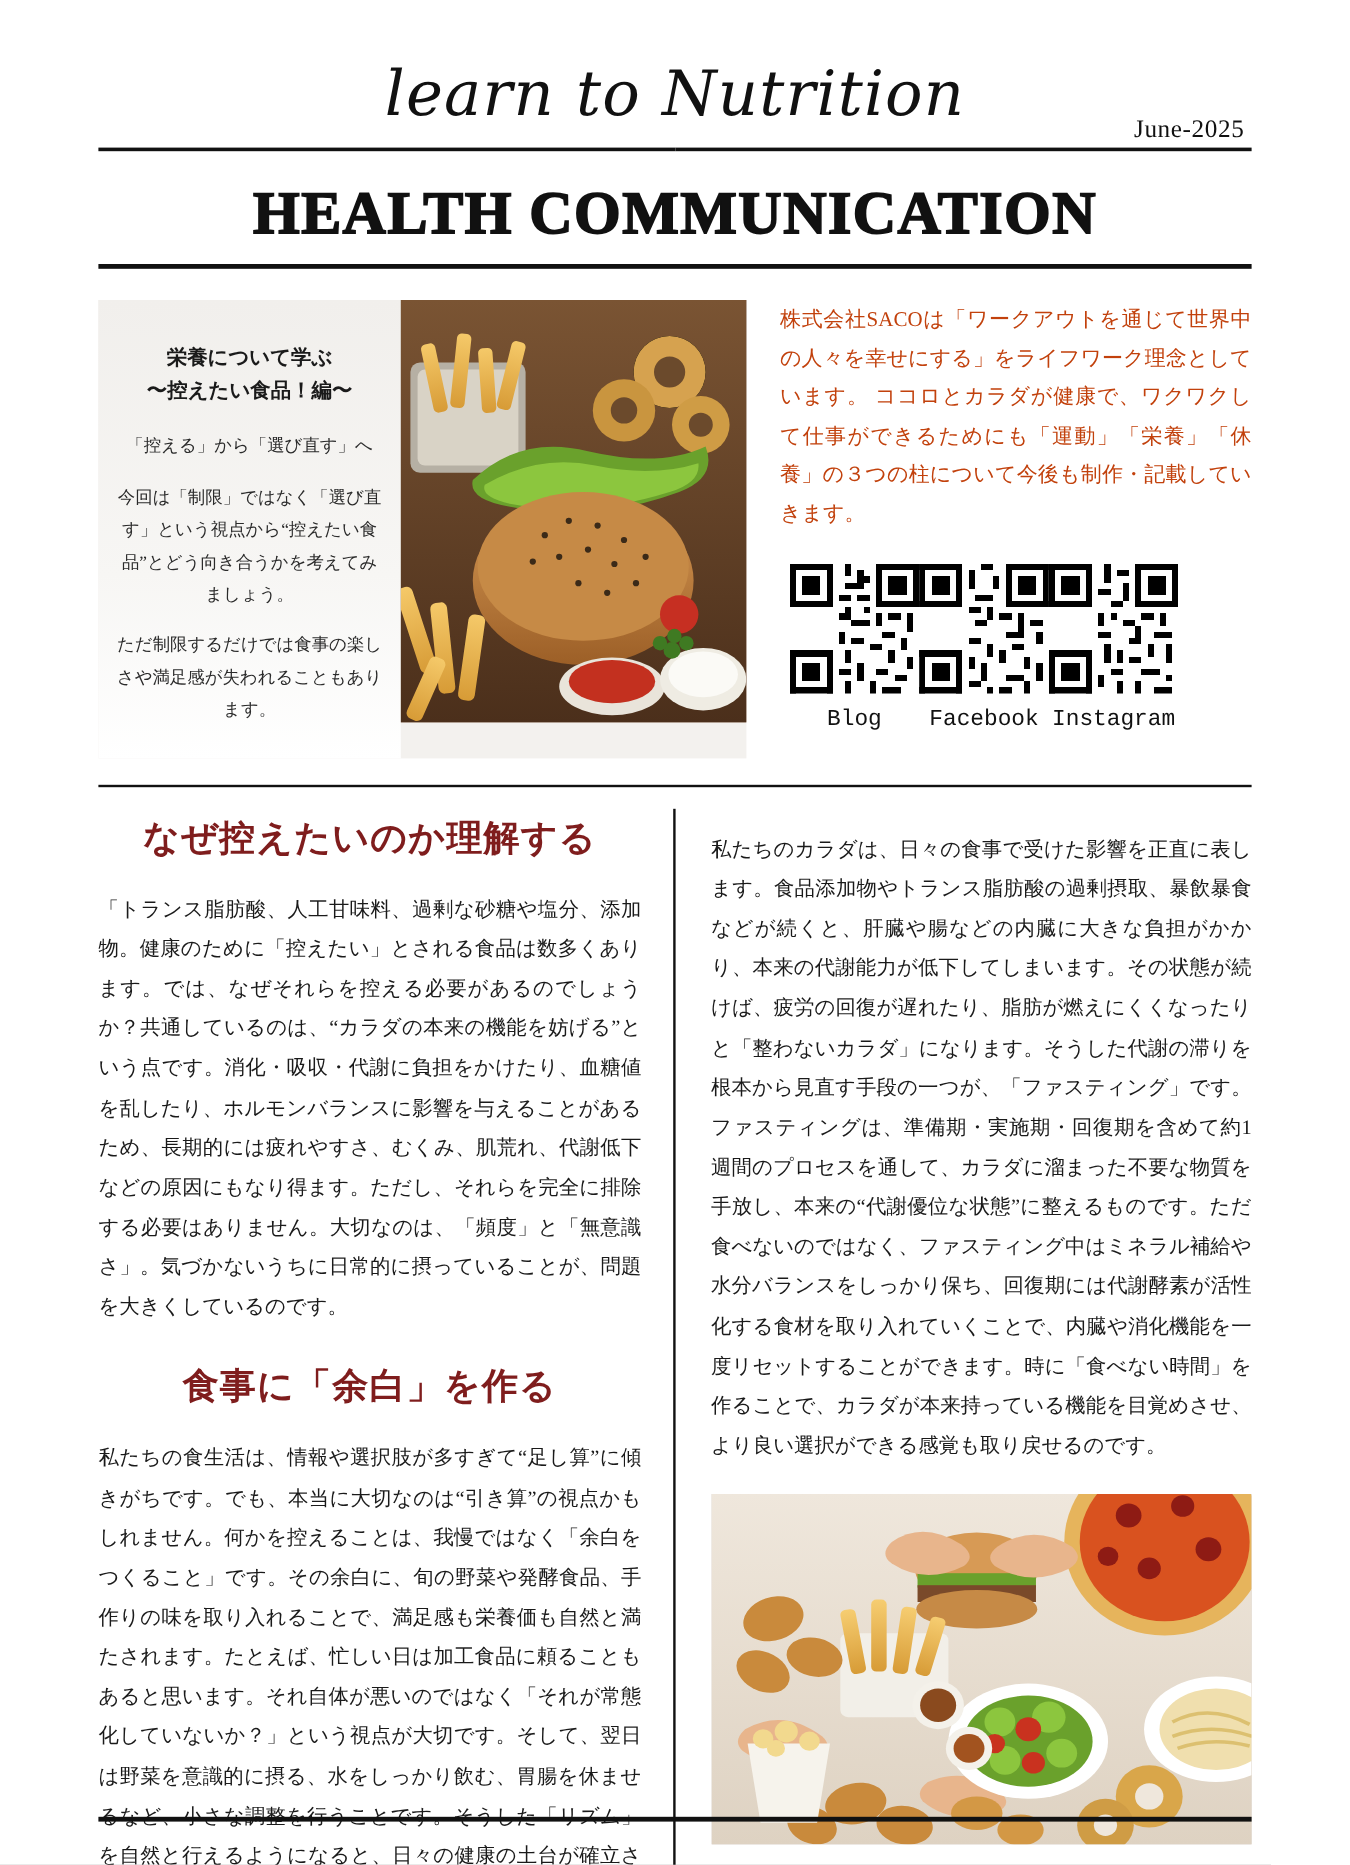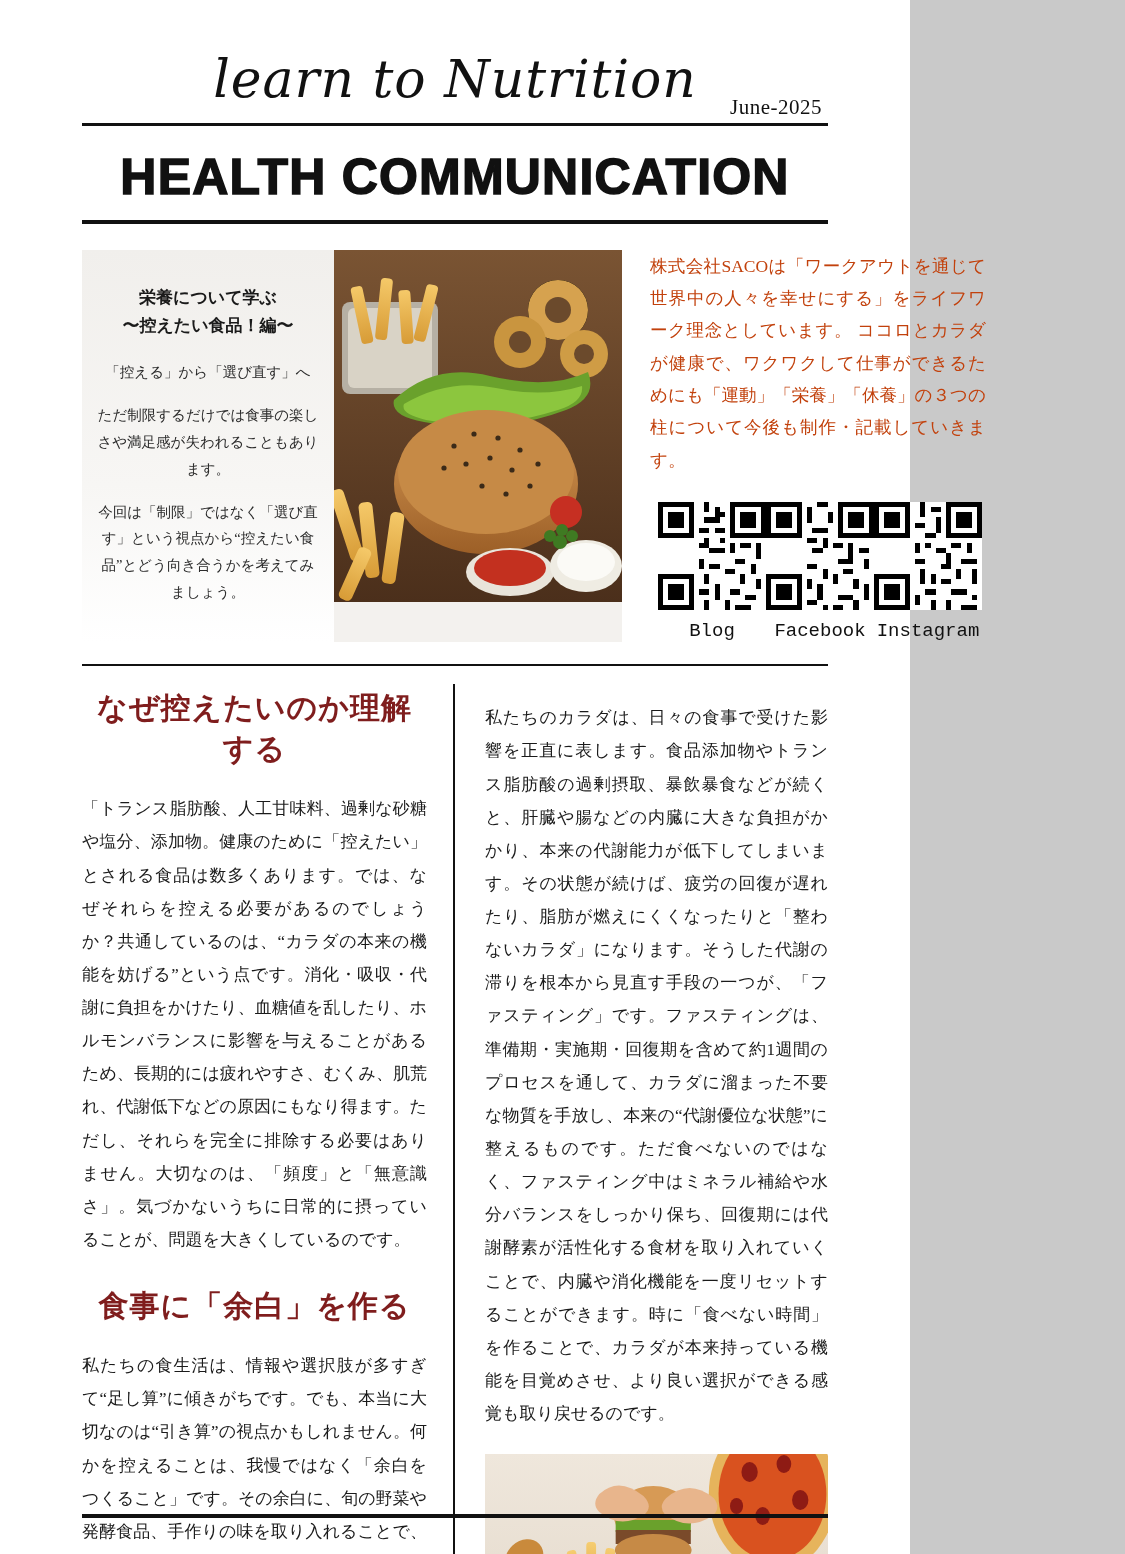--- a/index.html
+++ b/index.html
@@ -8,21 +8,21 @@
     background: #c9c9c9;
   }
   body {
     width: 1125px;
     height: 1554px;
     overflow: hidden;
     font-family: "Liberation Serif", "DejaVu Serif", serif;
   }
   .page {
     position: relative;
-    width: 910px;
+    width: 1125px;
     height: 1554px;
     background: #ffffff;
     box-sizing: border-box;
     padding: 0;
   }
   
   .masthead {
     padding-top: 52px;
     text-align: center;
   }
@@ -62,21 +62,21 @@
     color: #111;
     letter-spacing: 0.5px;
   }
   .banner {
     margin: 22px 82px 0 82px;
     text-align: center;
     border-bottom: 4px solid #111;
     padding-bottom: 14px;
   }
   .banner-title {
-    font-family: Liberation Sans, sans-serif;
+    font-family: Liberation Serif, serif;
     font-weight: bold;
     font-size: 50px;
     letter-spacing: 1.2px;
     color: #111;
     -webkit-text-stroke: 1.5px #111;
   }
   
   .top {
     display: flex;
     margin: 26px 82px 0 82px;
@@ -207,22 +207,22 @@
   </div>
 
   <div class="top">
     <div class="top-left">
       <div class="intro-box">
         <div class="intro-head">
           <div>栄養について学ぶ</div>
           <div>〜控えたい食品！編〜</div>
         </div>
         <p class="intro-p">「控える」から「選び直す」へ</p>
+        <p class="intro-p">今回は「制限」ではなく「選び直す」という視点から“控えたい食品”とどう向き合うかを考えてみましょう。</p>
         <p class="intro-p">ただ制限するだけでは食事の楽しさや満足感が失われることもあります。</p>
-        <p class="intro-p">今回は「制限」ではなく「選び直す」という視点から“控えたい食品”とどう向き合うかを考えてみましょう。</p>
       </div>
 
       <div class="food-photo">
         <svg width="288" height="352" viewBox="0 0 288 352">
           <defs>
             <linearGradient id="wood" x1="0" y1="0" x2="0" y2="1">
               <stop offset="0%" stop-color="#7a5433"></stop>
               <stop offset="100%" stop-color="#4b2f1b"></stop>
             </linearGradient>
             <linearGradient id="bunG" x1="0" y1="0" x2="0" y2="1">

